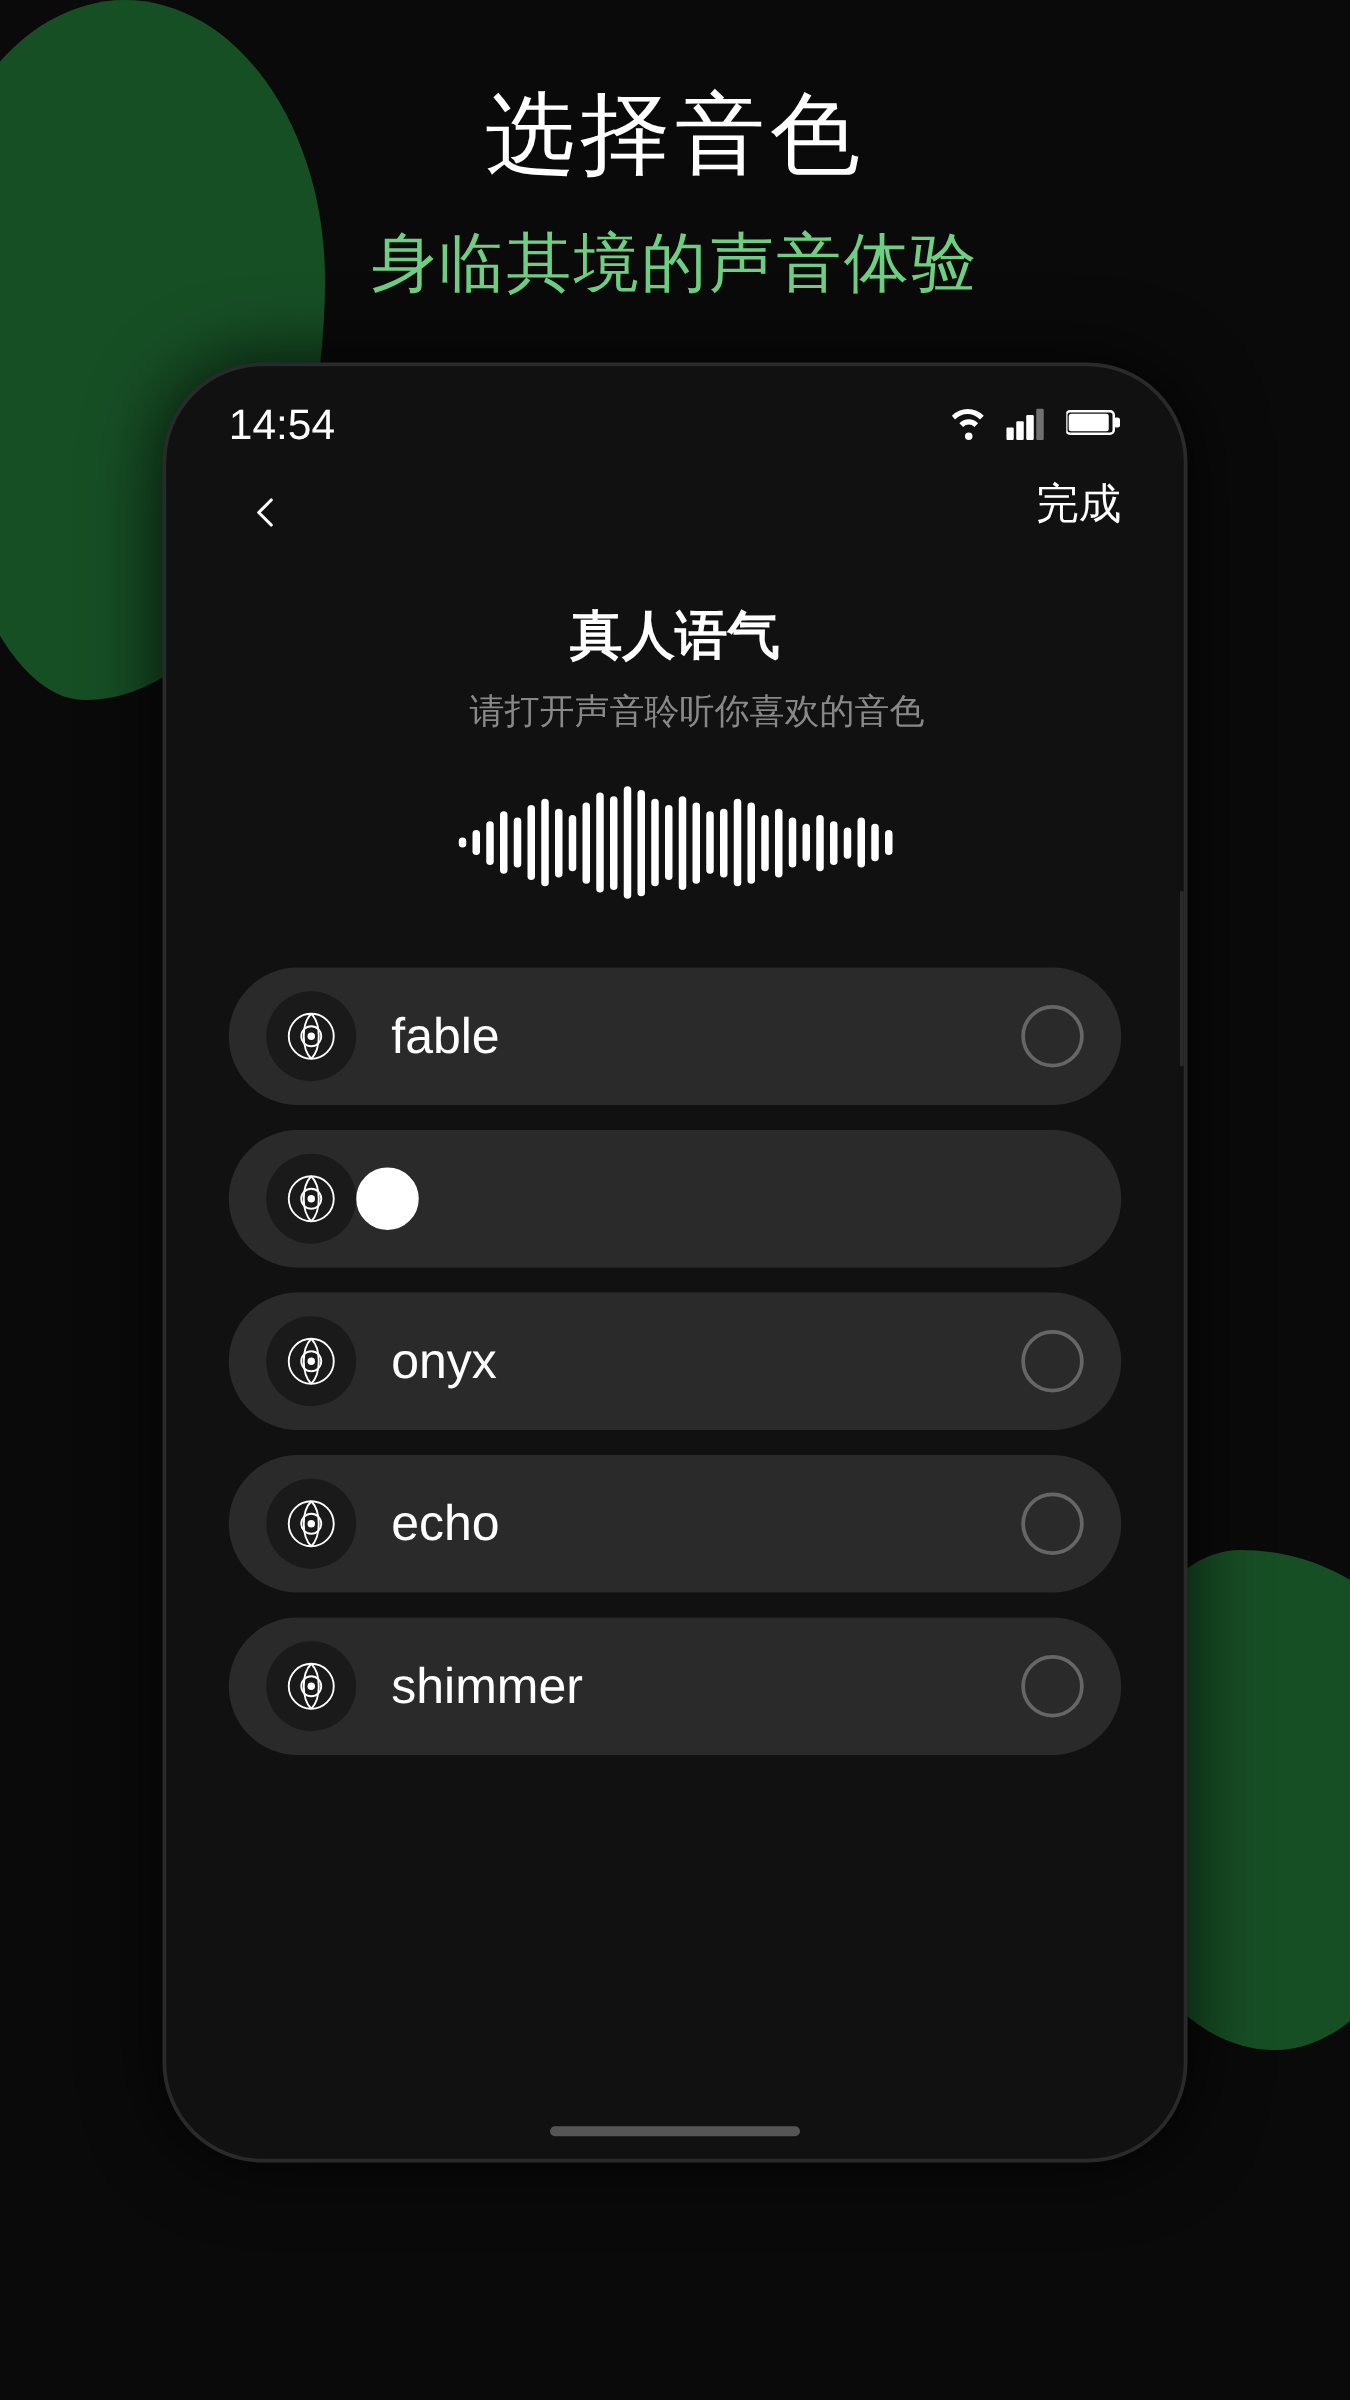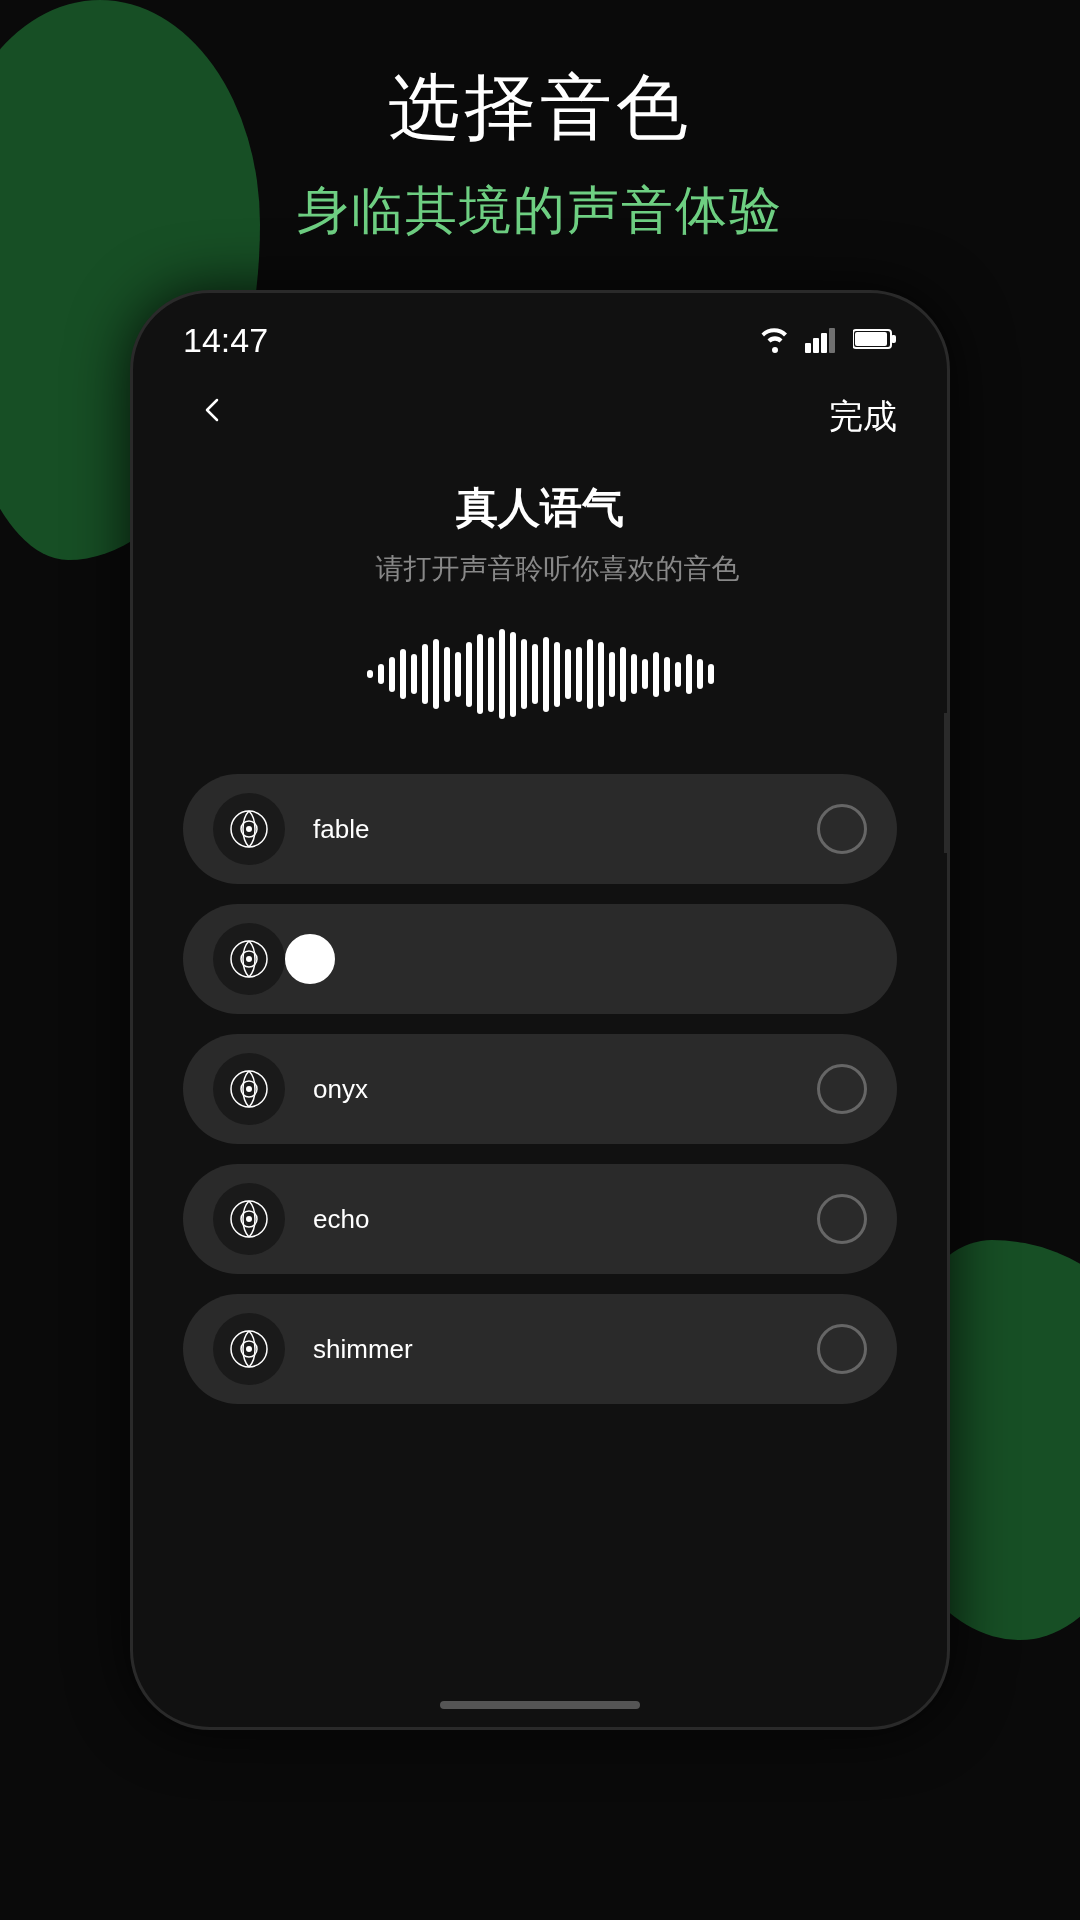--- a/index.html
+++ b/index.html
@@ -97,21 +97,21 @@
     .status-icons {
       display: flex;
       align-items: center;
       gap: 12px;
     }
 
     
     .nav-bar {
       display: flex;
       justify-content: space-between;
-      align-items: flex-end;
+      align-items: flex-start;
       padding: 10px 50px 20px;
       gap: 25px;
     }
 
     .back-btn {
       width: 60px;
       height: 60px;
       display: flex;
       align-items: center;
       justify-content: center;
@@ -183,21 +183,21 @@
       border-radius: 50%;
       background: #1a1a1a;
       display: flex;
       align-items: center;
       justify-content: center;
       flex-shrink: 0;
     }
 
     .voice-name {
       flex: 1;
-      font-size: 26px;
+      font-size: 40px;
       color: #ffffff;
       font-weight: 400;
       padding-left: 28px;
     }
 
     .radio-btn {
       width: 50px;
       height: 50px;
       border-radius: 50%;
       border: 3px solid #666666;
@@ -243,21 +243,21 @@
 <div class="header-text">
   <div class="header-title">选择音色</div>
   <div class="header-subtitle">身临其境的声音体验</div>
 </div>
 
 <div class="phone-frame">
 
   <div class="phone-side-btn"></div>
 
   <div class="status-bar">
-    <span class="status-time">14:47</span>
+    <span class="status-time">14:54</span>
     <div class="status-icons">
 
       <span>
         <svg width="36" height="28" viewBox="0 0 36 28" fill="white">
           <path d="M18 22a3 3 0 1 1 0 6 3 3 0 0 1 0-6zm-7.5-7.5a10.5 10.5 0 0 1 15 0l-3 3a6.5 6.5 0 0 0-9 0l-3-3zm-6-6A18 18 0 0 1 30 8.5l-3 3A14 14 0 0 0 7 11.5l-2.5-3z"></path>
         </svg>
       </span>
 
       <span>
         <svg width="36" height="28" viewBox="0 0 36 28" fill="white">

